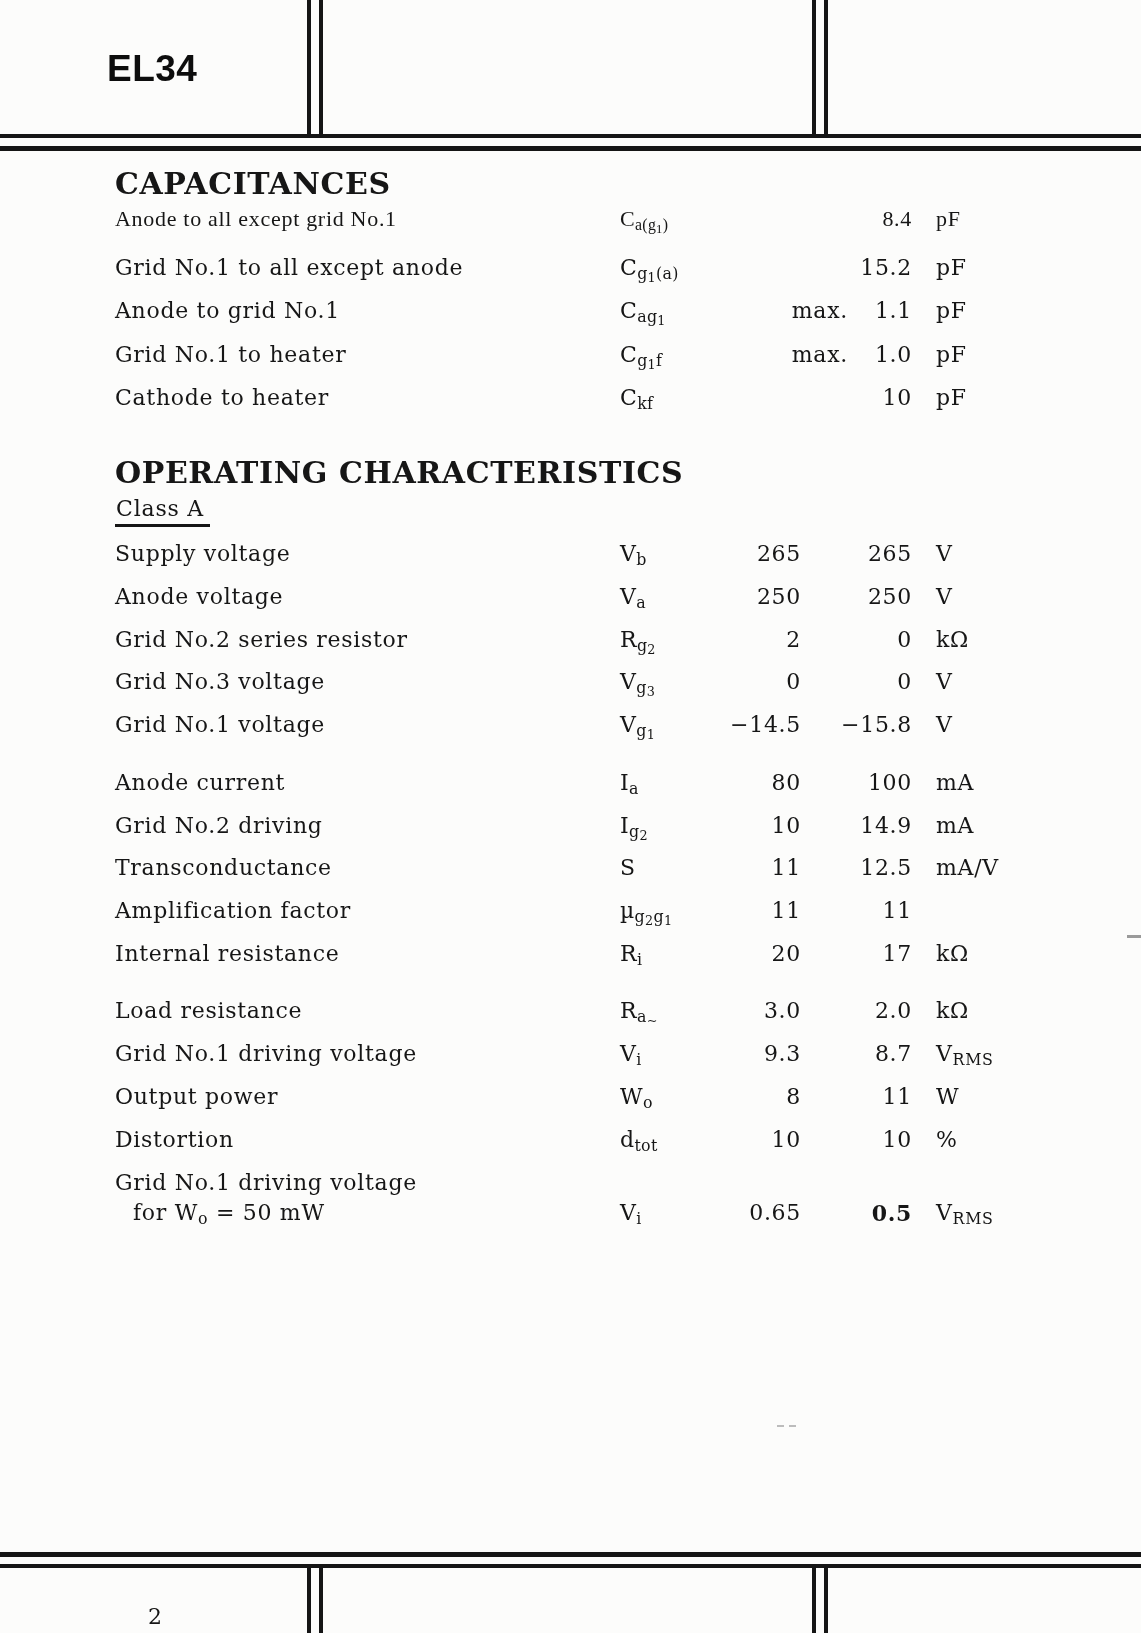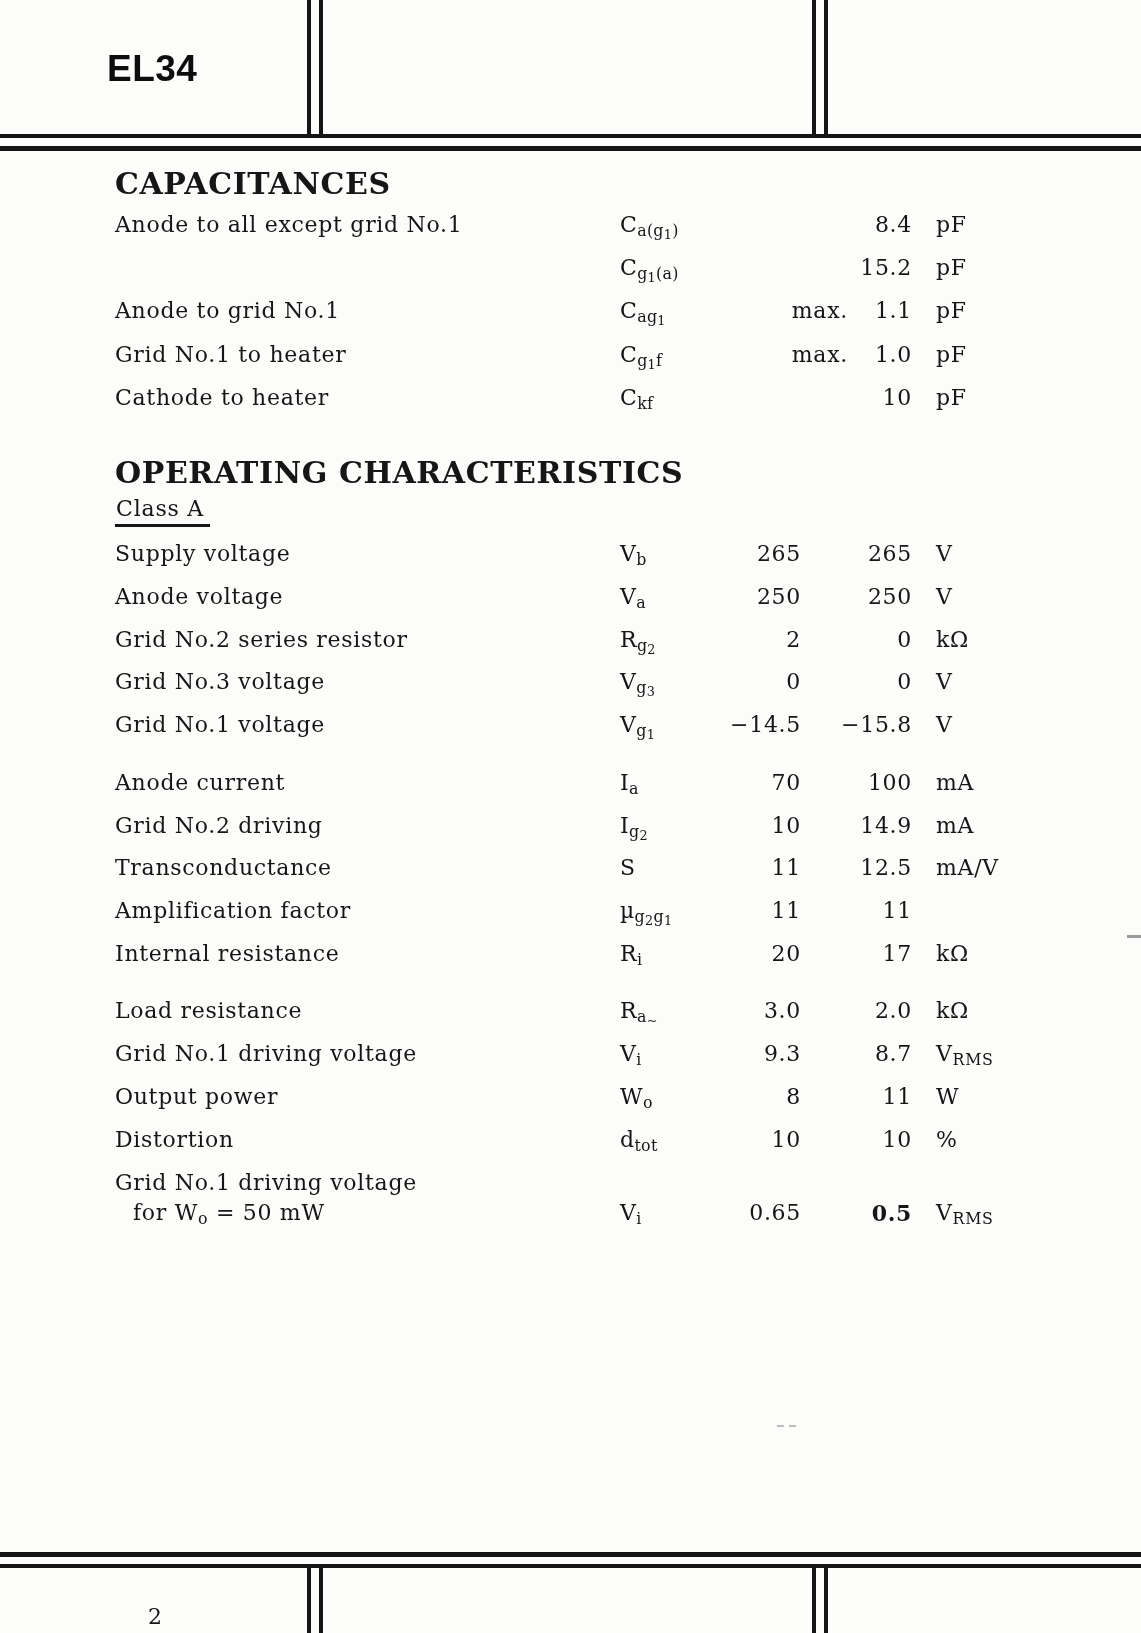--- a/index.html
+++ b/index.html
@@ -101,27 +101,28 @@
   <div class="rule" style="left:812px; top:0; width:4px; height:138px;"></div>
   <div class="rule" style="left:824px; top:0; width:4px; height:138px;"></div>
   <div class="rule" style="left:0; top:134px; width:1141px; height:4px;"></div>
   <div class="rule" style="left:0; top:146px; width:1141px; height:5px;"></div>
 
   <div class="heading" id="cap-heading">CAPACITANCES</div>
   <div class="heading" id="op-heading">OPERATING CHARACTERISTICS</div>
   <div id="class-a">Class A</div>
 
   <div class="rows">
-      <div class="row" style="top: 212px;">
+      <div class="row" style="top: 206px; font-family: Liberation Serif, serif;">
         <div class="lbl">Anode to all except grid No.1</div>
         <div class="sym" style="top: 0px;"><span class="s0">C</span><span class="s1">a(g</span><span class="s2">1</span><span class="s1">)</span></div>
         <div class="v2" style="top: 0px;">8.4</div>
         <div class="unit" style="top: 0px;"><span class="s0">pF</span></div>
       </div>
       <div class="row" style="top: 255.2px;">
+        <div class="lbl">Grid No.1 to all except anode</div>
         <div class="sym" style="top: 0px;"><span class="s0">C</span><span class="s1">g</span><span class="s2">1</span><span class="s1">(a)</span></div>
         <div class="v2" style="top: 0px;">15.2</div>
         <div class="unit" style="top: 0px;"><span class="s0">pF</span></div>
       </div>
       <div class="row" style="top: 298.4px;">
         <div class="lbl">Anode to grid No.1</div>
         <div class="sym" style="top: 0px;"><span class="s0">C</span><span class="s1">ag</span><span class="s2">1</span></div>
         <div class="vq">max.</div>
         <div class="v2" style="top: 0px;">1.1</div>
         <div class="unit" style="top: 0px;"><span class="s0">pF</span></div>
@@ -174,21 +175,21 @@
         <div class="sym" style="top: 0px; text-align: right;"><span class="s0">V</span><span class="s1">g</span><span class="s2">1</span></div>
         <div class="v1" style="top: 0px;">−14.5</div>
         <div class="v2" style="top: 0px;">−15.8</div>
         <div class="unit" style="top: 0px;"><span class="s0">V</span></div>
       </div>
     </div>
   <div class="rows">
       <div class="row" style="top: 770px;">
         <div class="lbl">Anode current</div>
         <div class="sym" style="top: 0px;"><span class="s0">I</span><span class="s1">a</span></div>
-        <div class="v1" style="top: 0px;">70</div>
+        <div class="v1" style="top: 0px;">80</div>
         <div class="v2" style="top: 0px;">100</div>
         <div class="unit" style="top: 0px;"><span class="s0">mA</span></div>
       </div>
       <div class="row" style="top: 812.7px;">
         <div class="lbl">Grid No.2 driving</div>
         <div class="sym" style="top: 0px;"><span class="s0">I</span><span class="s1">g</span><span class="s2">2</span></div>
         <div class="v1" style="top: 0px;">10</div>
         <div class="v2" style="top: 0px;">14.9</div>
         <div class="unit" style="top: 0px;"><span class="s0">mA</span></div>
       </div>

